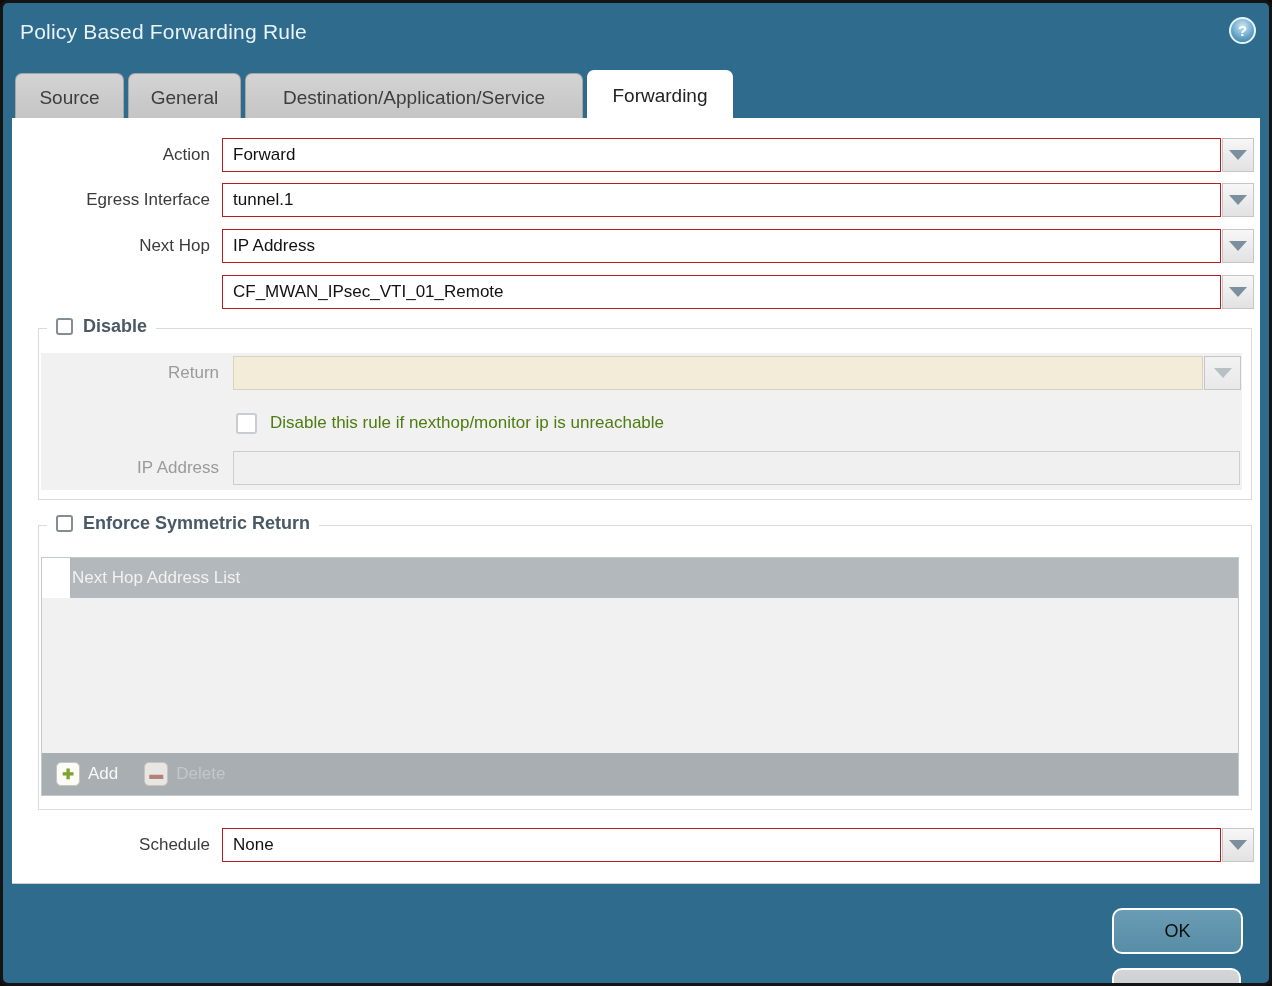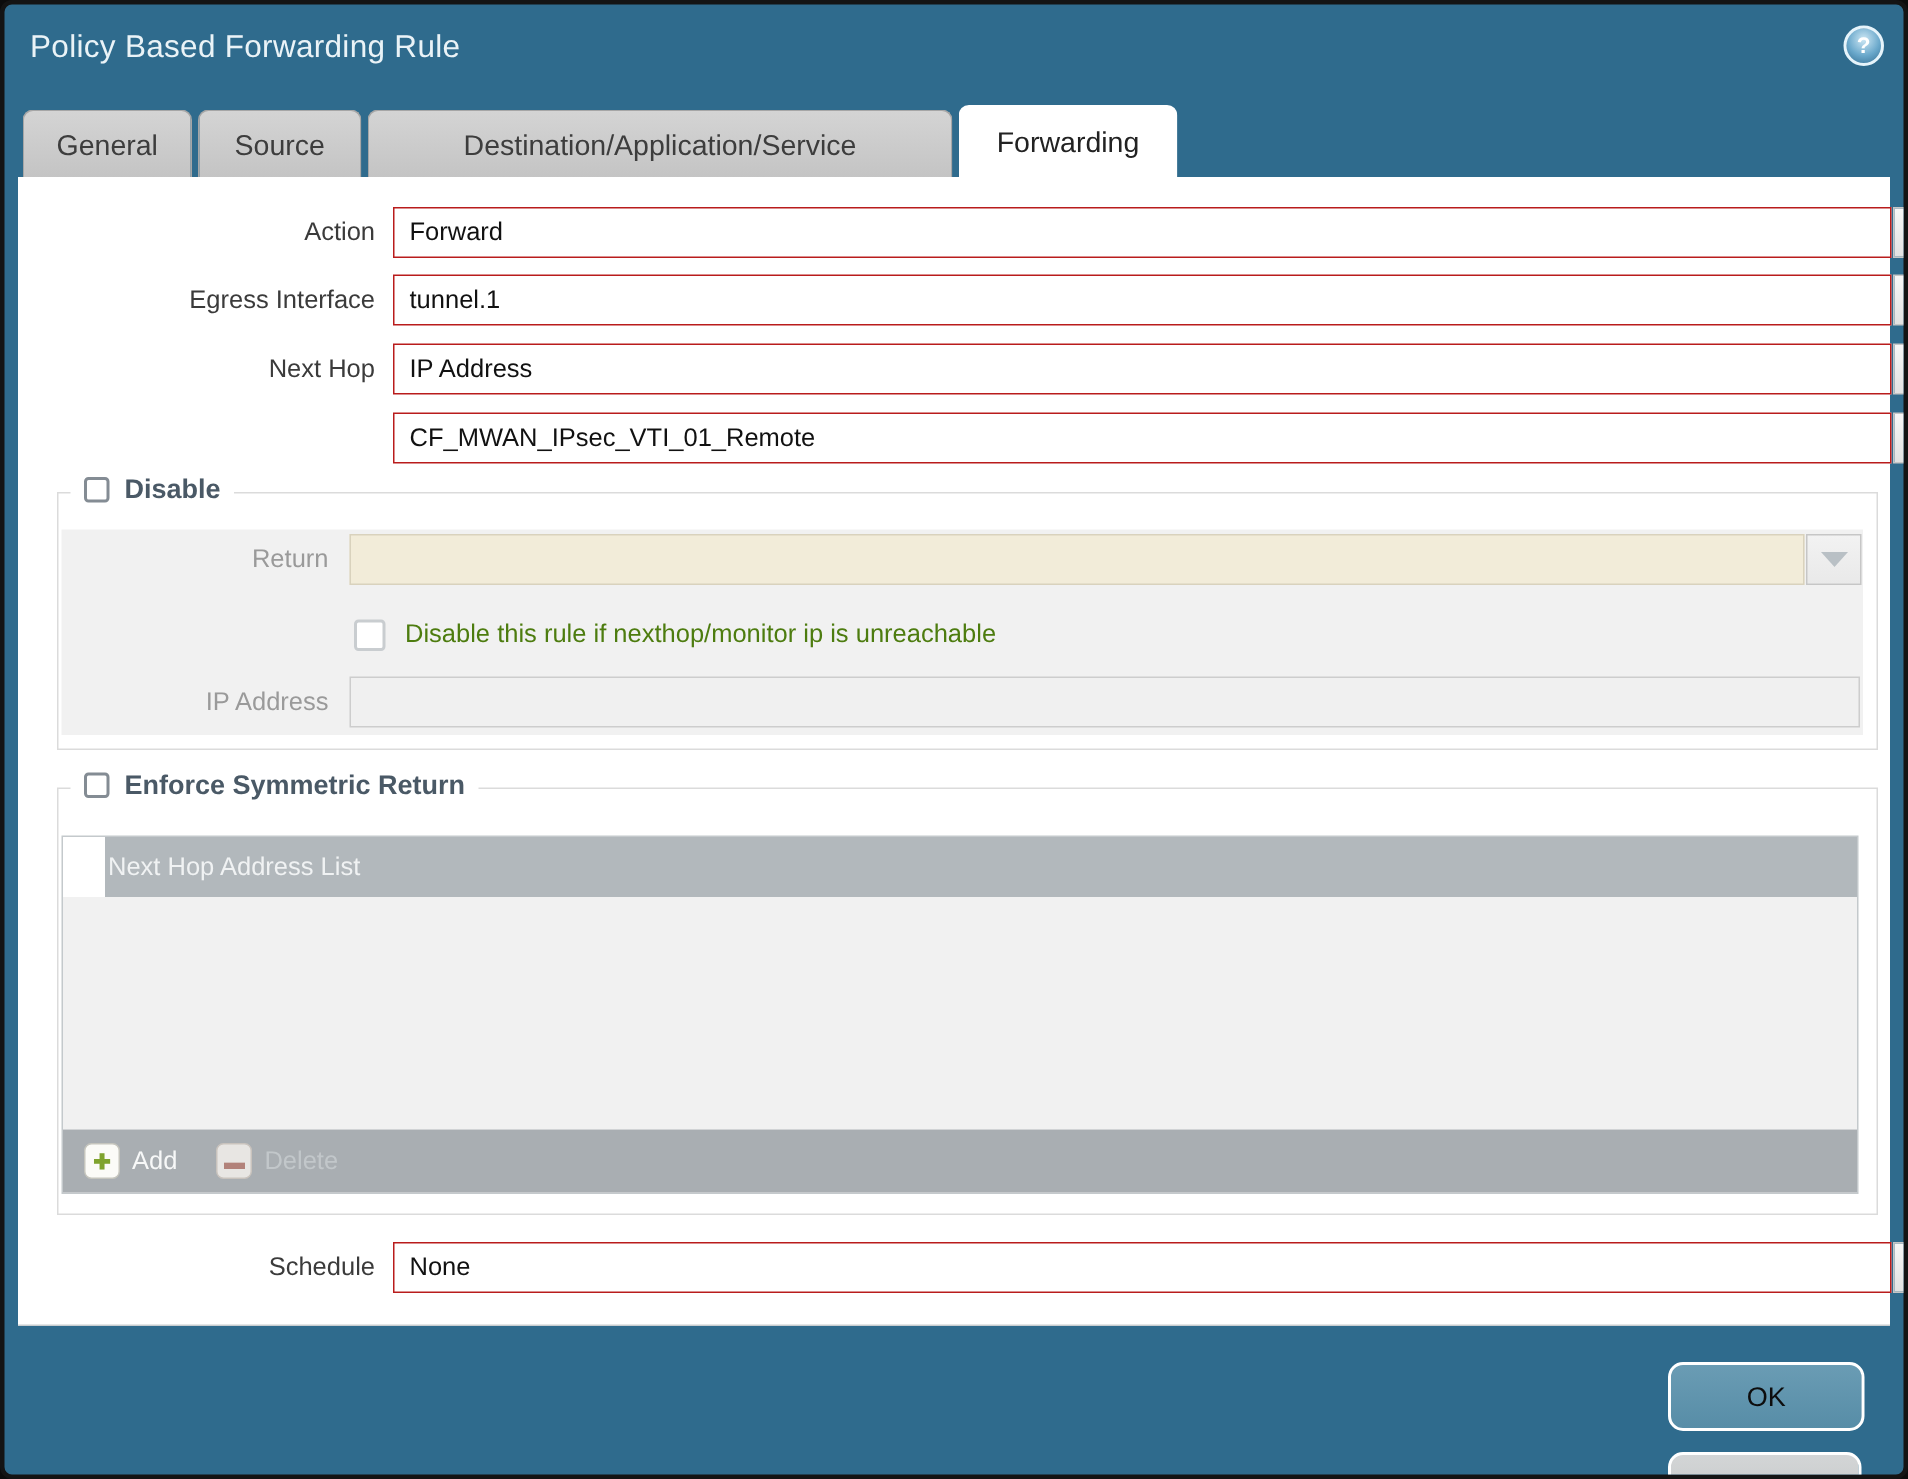--- a/index.html
+++ b/index.html
@@ -11,28 +11,28 @@
   .help{position:absolute;right:13px;top:14px;width:27px;height:27px;border-radius:50%;
     background:radial-gradient(circle at 50% 32%,#cde7f4 0%,#6aa8cb 55%,#356f94 100%);
     border:2px solid #e6f4fb;box-sizing:border-box;display:flex;align-items:center;justify-content:center;
     color:#ffffff;font-size:15px;font-weight:bold;cursor:pointer;}
 
   
   .tabs{position:absolute;left:12px;top:67px;height:51px;display:flex;gap:4px;align-items:flex-end;}
   .tab{height:48px;display:flex;align-items:center;justify-content:center;
     background:linear-gradient(#d4d4d4,#c3c3c3);border:1px solid #a6a6a6;border-bottom:none;
     border-radius:7px 7px 0 0;font-size:19px;color:#3d3d3d;box-sizing:border-box;cursor:pointer;}
-  .tab.t0{width:113px}.tab.t1{width:109px}.tab.t2{width:390px}
+  .tab.t0{width:113px}.tab.t1{width:109px}.tab.t2{width:338px}
   .tab.active{width:146px;height:51px;background:#ffffff;border-color:#ffffff;color:#222;}
 
   
   .content{position:absolute;left:9px;top:115px;width:1248px;height:766px;background:#ffffff;
     border-bottom:1px solid #c8cdd0;box-sizing:border-box;}
   .frow{position:absolute;left:0;display:flex;align-items:center;height:34px;}
-  .flabel{width:198px;padding-right:12px;text-align:right;font-size:17px;color:#3b3b3b;flex:none;padding-left:40px;}
+  .flabel{width:198px;padding-right:12px;text-align:right;font-size:17px;color:#3b3b3b;flex:none;}
   .fwrap{display:flex;height:34px;}
   .ibox{height:34px;box-sizing:border-box;border:1px solid #b91c1c;background:#fff;
     font-family:"Liberation Sans",sans-serif;font-size:17px;color:#111;padding:0 10px;outline:none;}
   .dd{width:32px;height:34px;box-sizing:border-box;border:1px solid #c6c6c6;margin-left:1px;
     background:linear-gradient(#f7f7f7,#e2e2e2);display:flex;align-items:center;justify-content:center;cursor:pointer;}
   .arrow{width:0;height:0;border-left:9px solid transparent;border-right:9px solid transparent;
     border-top:10px solid #7b8f9e;}
   .dd.disabled{background:linear-gradient(#f2f2f2,#e9e9e9);cursor:default;}
   .dd.disabled .arrow{border-top-color:#b9c0c5;}
 
@@ -86,22 +86,22 @@
 <body>
 
 <div class="dialog">
 
   <div class="title">Policy Based Forwarding Rule</div>
   <div class="help">
     <span>?</span>
   </div>
 
   <div class="tabs">
+    <div class="tab t1">Source</div>
     <div class="tab t0">General</div>
-    <div class="tab t1">Source</div>
     <div class="tab t2">Destination/Application/Service</div>
     <div class="tab active">Forwarding</div>
   </div>
 
   <div class="content">
 
     <div class="frow r-action">
       <div class="flabel">Action</div>
       <div class="fwrap">
         <input class="ibox" style="width: 999px;" readonly="" value="Forward">

